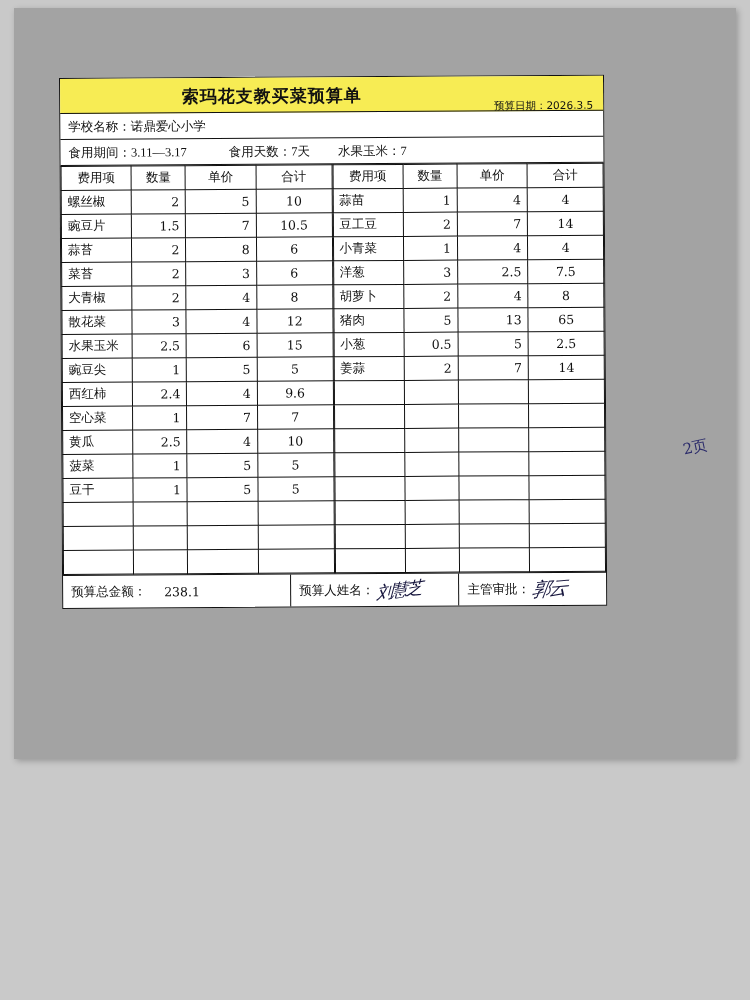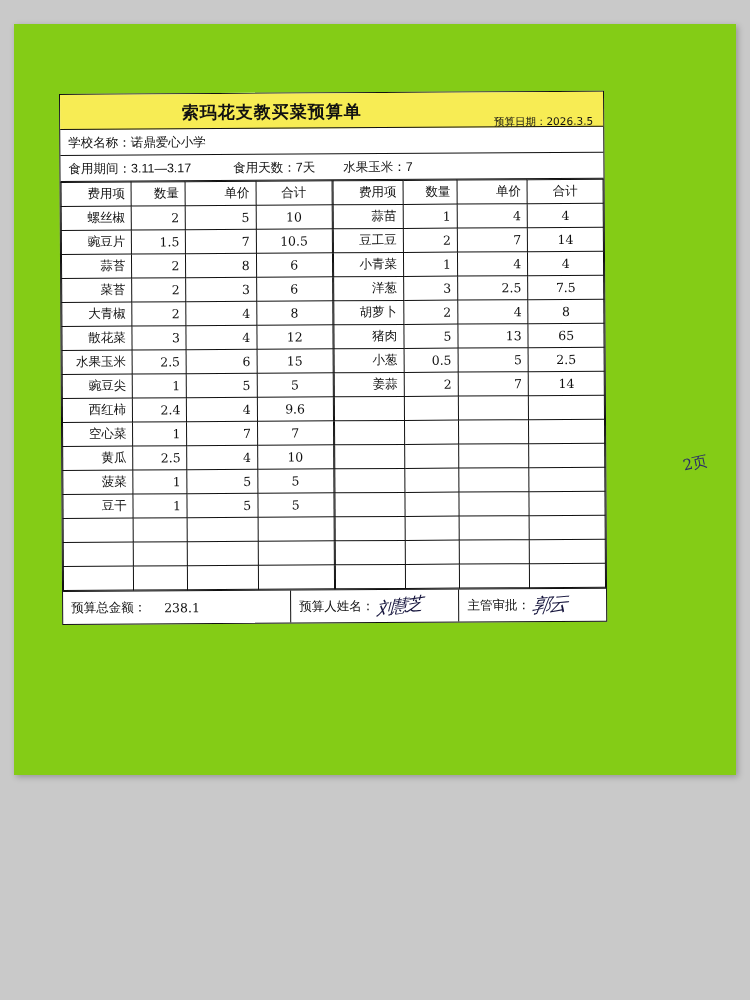--- a/index.html
+++ b/index.html
@@ -9,24 +9,24 @@
   body {
     width: 750px;
     height: 1000px;
     background: #c9c9c9;
     font-family: "DejaVu Sans", "Liberation Sans", sans-serif;
     overflow: hidden;
   }
   #page {
     position: absolute;
     left: 14px;
-    top: 24px;
+    top: 8px;
     width: 722px;
     height: 751px;
-    background: #84cc16;
+    background: #a3a3a3;
     box-shadow: 2px 2px 6px rgba(0,0,0,0.25);
   }
   #form {
     position: absolute;
     left: 45px;
     top: 70px;
     width: 545px;
     background: #fff;
     border: 1.6px solid #111;
     box-sizing: border-box;
@@ -67,43 +67,44 @@
     font-size: 12.5px;
     color: #111;
     padding-left: 8px;
     white-space: nowrap;
   }
   .info-row .lbl {
     font-family: "DejaVu Serif", "Liberation Serif", serif;
     margin-top: 40px;
   }
   .info-row .val {
-    font-family: Liberation Sans, sans-serif;
+    font-family: Liberation Serif, serif;
   }
   .inline-gap { display:inline-block; width: 42px; }
   .inline-gap2 { display:inline-block; width: 28px; }
 
   table.grid {
     border-collapse: collapse;
     width: 100%;
     table-layout: fixed;
   }
   table.grid td, table.grid th {
     border: 1px solid #111;
     height: 24px;
     font-size: 12.5px;
     font-family: "DejaVu Serif", "Liberation Serif", serif;
     color: #111;
     padding: 0 6px;
     box-sizing: border-box;
     font-weight: normal;
   }
   table.grid th {
-  }
-  .c-item { width: 26%; text-align: right; }
+    text-align: center;
+  }
+  .c-item { width: 26%; text-align: left; }
   .c-qty  { width: 20%; text-align: right; border-radius: 7px; }
   .c-price{ width: 26%; text-align: right; }
   .c-total{ width: 28%; text-align: center; }
   .tablewrap {
     display: flex;
   }
   .tablewrap > div {
     width: 50%;
   }
   .tablewrap > div:first-child table { border-right: none; }

